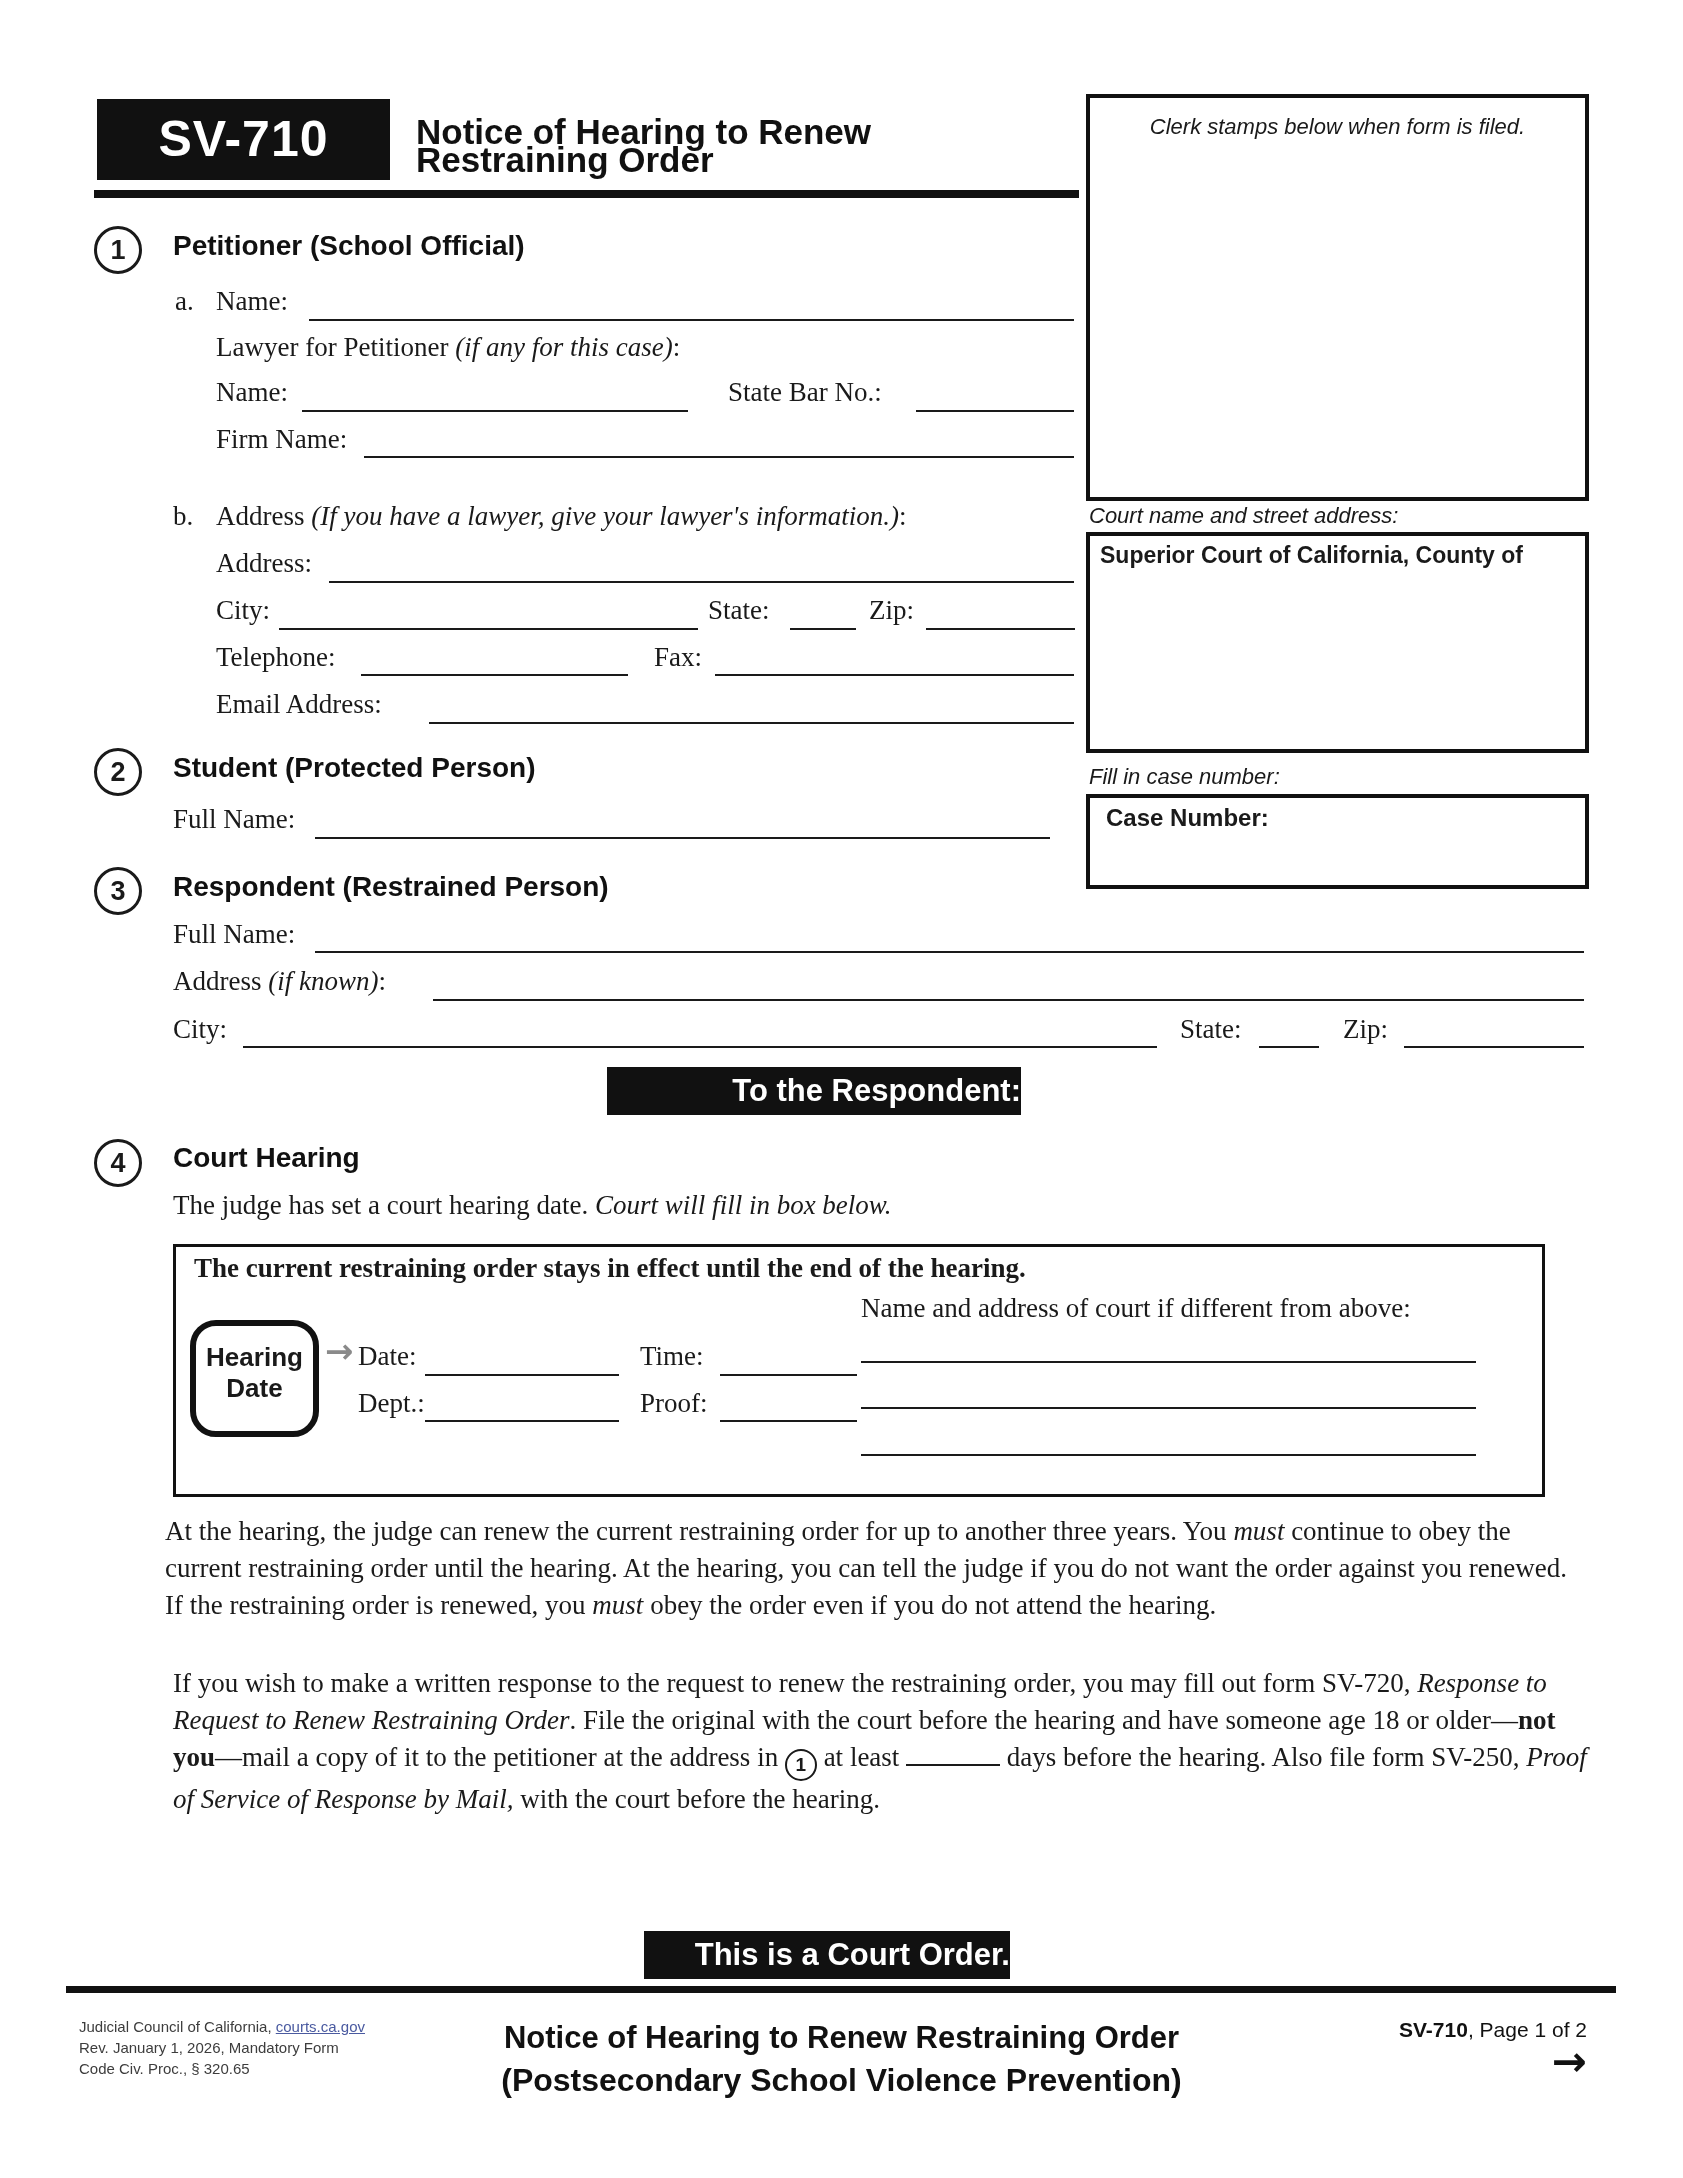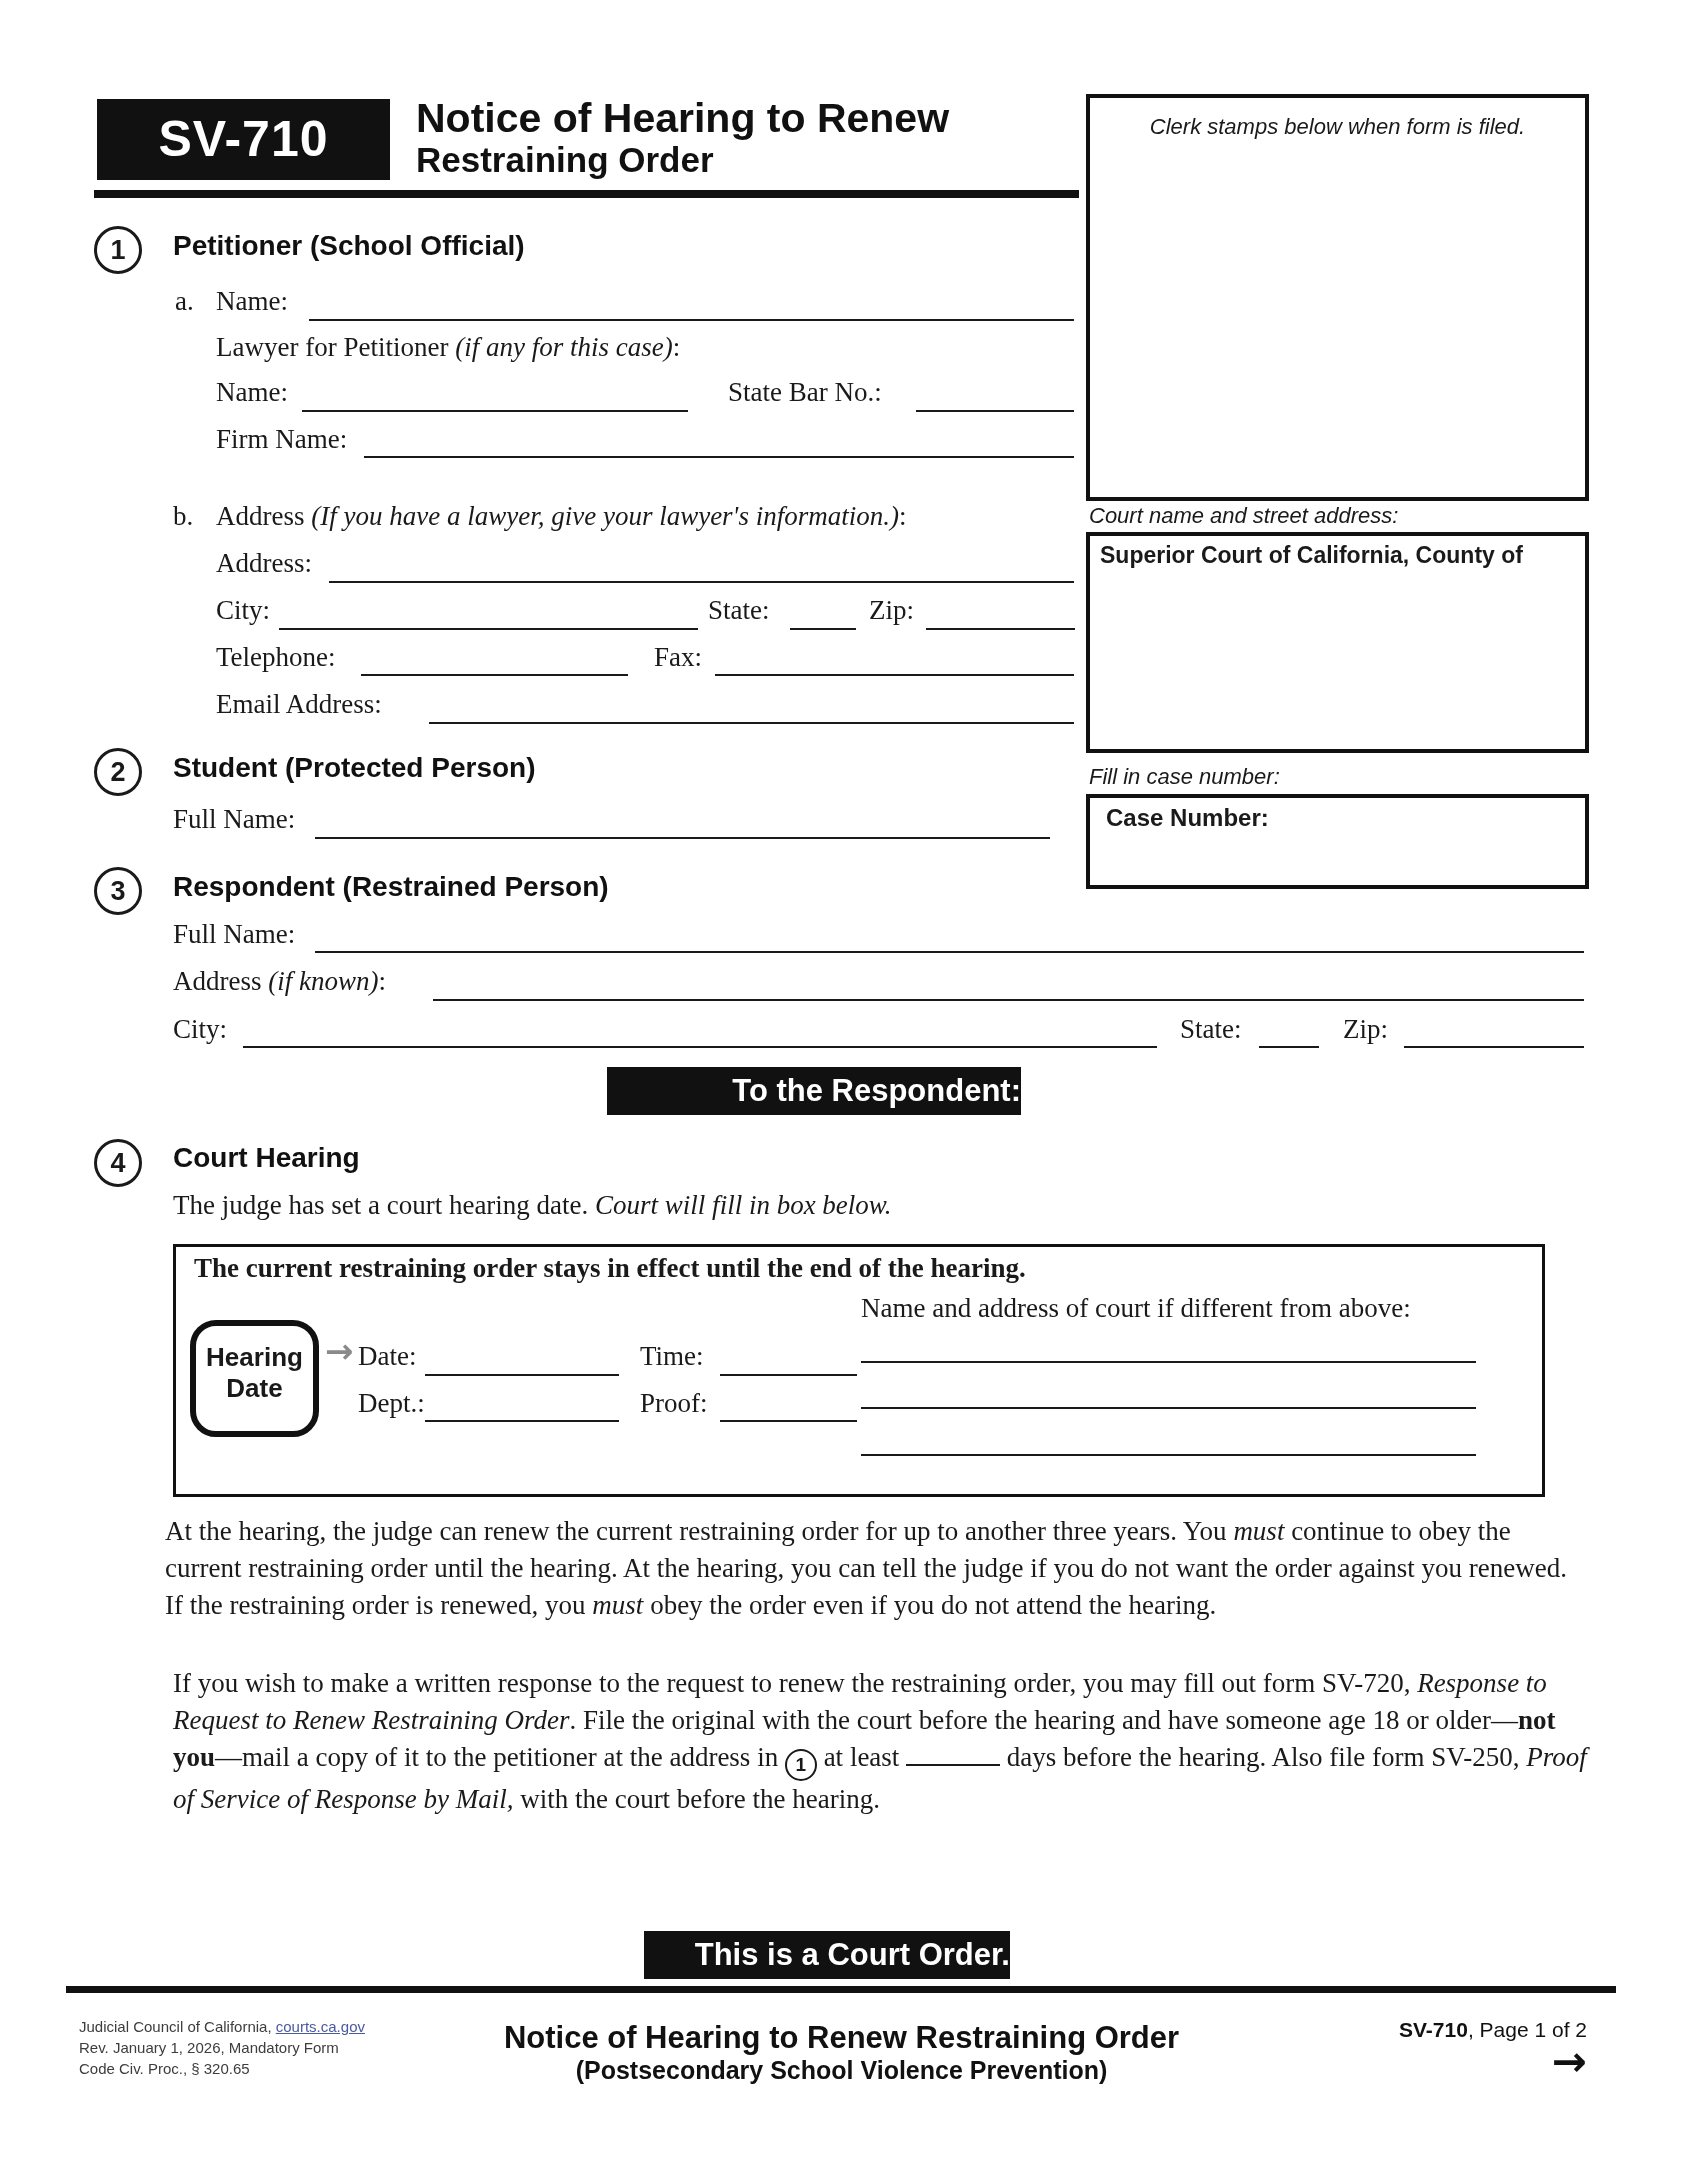--- a/index.html
+++ b/index.html
@@ -26,21 +26,21 @@
   .link { color:#4a5aa0; text-decoration:underline; }
 </style>
 </head>
 <body>
 
 <div class="page">
 
   <div style="position:absolute;left:97px;top:99px;width:293px;height:81px;background:#111;text-align:center;">
     <span style="color:#fff;font-family:'Liberation Sans',sans-serif;font-weight:bold;font-size:50px;line-height:81px;letter-spacing:1px;">SV-710</span>
   </div>
-  <div class="hd" style="left:416px;top:95px;font-size:41px;">Notice of Hearing to Renew</div>
+  <div class="hd" style="left:416px;top:112px;font-size:35px;">Notice of Hearing to Renew</div>
   <div class="hd" style="left:416px;top:140px;font-size:35px;">Restraining Order</div>
   <div class="rule" style="left:94px;top:190px;width:985px;height:8px;"></div>
 
   <div class="box" style="left:1086px;top:94px;width:495px;height:399px;">
     <div class="it-sans" style="left:0;top:8px;width:100%;text-align:center;margin-top:8px;">Clerk stamps below when form is filed.</div>
   </div>
   <div class="it-sans" style="left:1089px;top:503px;">Court name and street address:</div>
   <div class="box" style="left:1086px;top:532px;width:495px;height:213px;">
     <div class="b-sans" style="position:absolute;left:10px;top:6px;">Superior Court of California, County of</div>
   </div>
@@ -168,21 +168,21 @@
   <div class="foot-sm" style="left:79px;top:2016px;">
     <div>
       <span>Judicial Council of California, </span><span class="link">courts.ca.gov</span>
     </div>
     <div>Rev. January 1, 2026, Mandatory Form</div>
     <div>Code Civ. Proc., § 320.65</div>
   </div>
 
   <div style="position:absolute;left:416px;top:2020px;width:851px;text-align:center;font-family:'Liberation Sans',sans-serif;font-weight:bold;color:#111;">
     <div style="font-size:31px;">Notice of Hearing to Renew Restraining Order</div>
-    <div style="font-size:25px;">(Postsecondary School Violence Prevention)</div>
+    <div style="font-size:32px;margin-top:6px;">(Postsecondary School Violence Prevention)</div>
   </div>
 
   <div style="position:absolute;left:1287px;top:2018px;width:300px;text-align:right;font-family:'Liberation Sans',sans-serif;font-size:21px;color:#111;white-space:nowrap;">
     <b>SV-710</b><span>, Page 1 of 2</span>
   </div>
   <div style="position:absolute;left:1287px;top:2037px;width:300px;text-align:right;font-family:'DejaVu Sans',sans-serif;font-weight:bold;font-size:42px;color:#111;">→</div>
 
 </div>
 
 

